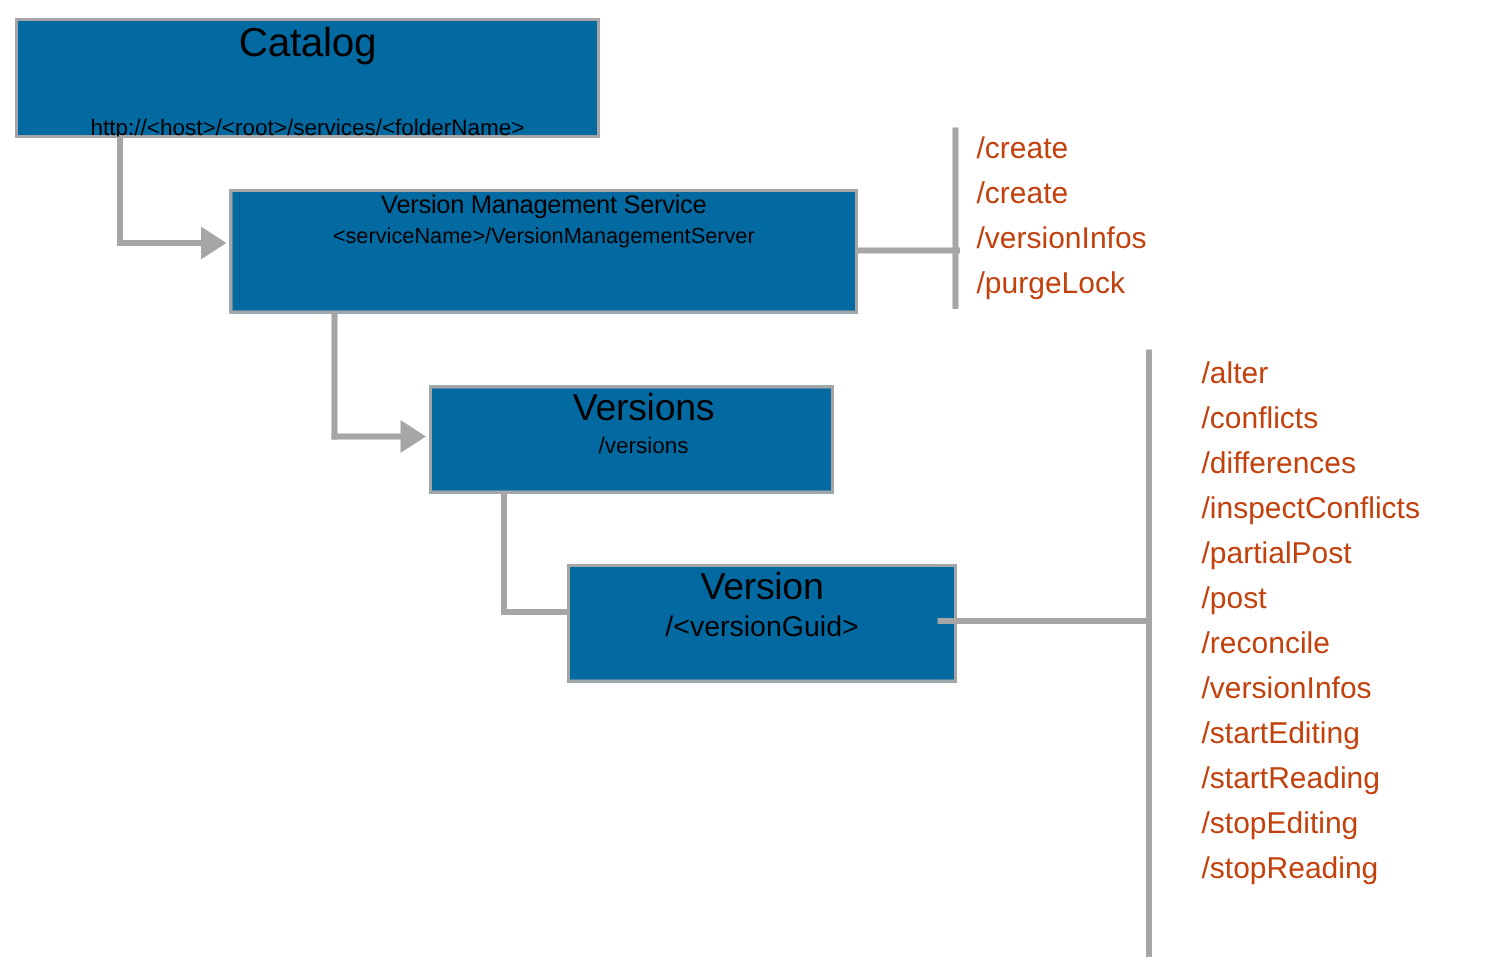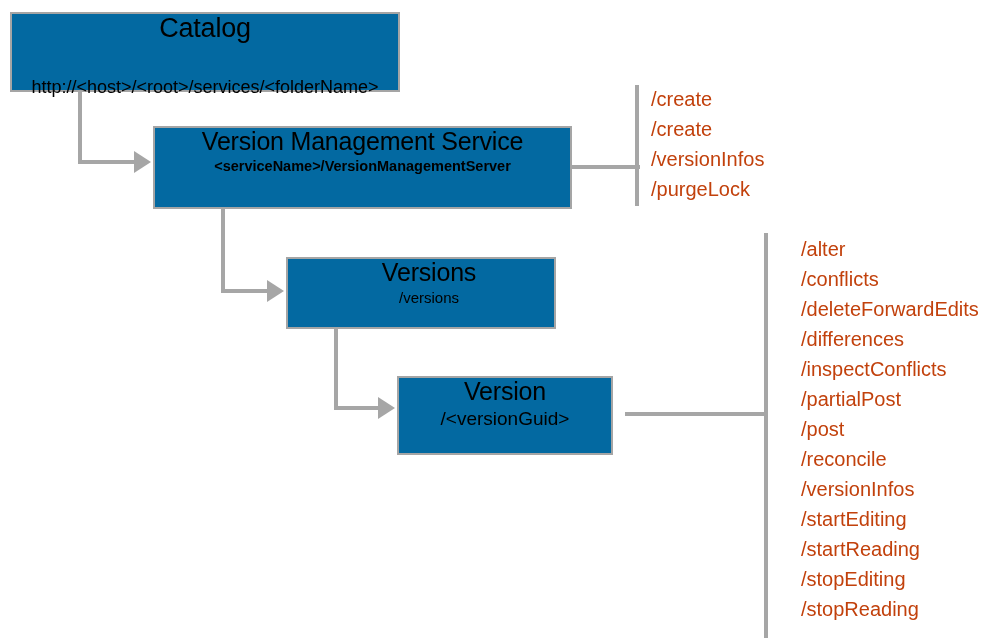--- a/index.html
+++ b/index.html
@@ -40,31 +40,31 @@
   }
   .node .subtitle {
     font-size: 15px;
     font-weight: normal;
     margin-top: 5px;
     white-space: nowrap;
   }
 
   #node-catalog   { left: 10px;  top: 12px;  width: 390px; height: 80px; }
   #node-catalog .title    { font-size: 27px; }
-  #node-catalog .subtitle { font-size: 18px; margin-top: 36px; }
+  #node-catalog .subtitle { font-size: 15px; margin-top: 36px; }
 
   #node-vms       { left: 153px; top: 126px; width: 419px; height: 83px; }
-  #node-vms .title    { font-size: 25px; }
-  #node-vms .subtitle { font-size: 14.5px; font-weight: bold; }
+  #node-vms .title    { font-size: 17px; }
+  #node-vms .subtitle { font-size: 14.5px; }
 
   #node-versions  { left: 286px; top: 257px; width: 270px; height: 72px; padding-left: 16px; }
   #node-versions .title    { font-size: 25px; }
   #node-versions .subtitle { font-size: 15px; }
 
-  #node-version   { left: 397px; top: 376px; width: 216px; height: 79px; }
+  #node-version   { left: 378px; top: 376px; width: 260px; height: 79px; }
   #node-version .title    { font-size: 25px; }
   #node-version .subtitle { font-size: 19px; }
 
   
   .seg {
     position: absolute;
     background: #a6a6a6;
   }
   .seg.v { width: 4px; }
   .seg.h { height: 4px; }
@@ -159,21 +159,20 @@
     <div class="title">Version</div>
     <div class="subtitle">/&lt;versionGuid&gt;</div>
   </div>
 
   <div class="seg h" id="br2-h"></div>
   <div class="seg v" id="br2-v"></div>
 
   <div class="ops" id="ops-version">
     <span class="op">/alter</span>
     <span class="op">/conflicts</span>
-    <span class="op">/deleteForwardEdits</span>
     <span class="op">/differences</span>
     <span class="op">/inspectConflicts</span>
     <span class="op">/partialPost</span>
     <span class="op">/post</span>
     <span class="op">/reconcile</span>
     <span class="op">/versionInfos</span>
     <span class="op">/startEditing</span>
     <span class="op">/startReading</span>
     <span class="op">/stopEditing</span>
     <span class="op">/stopReading</span>

